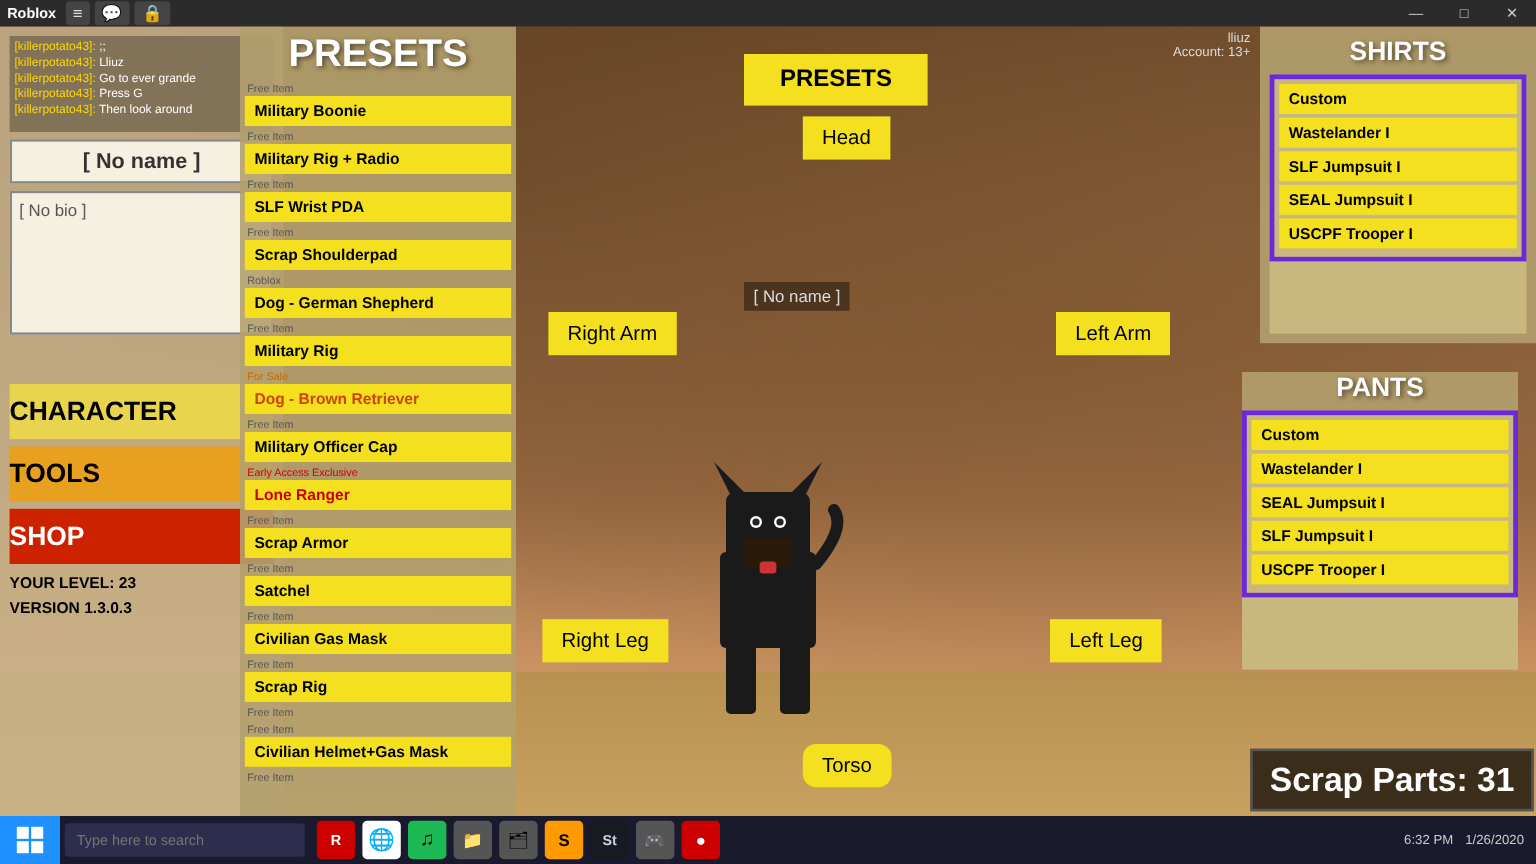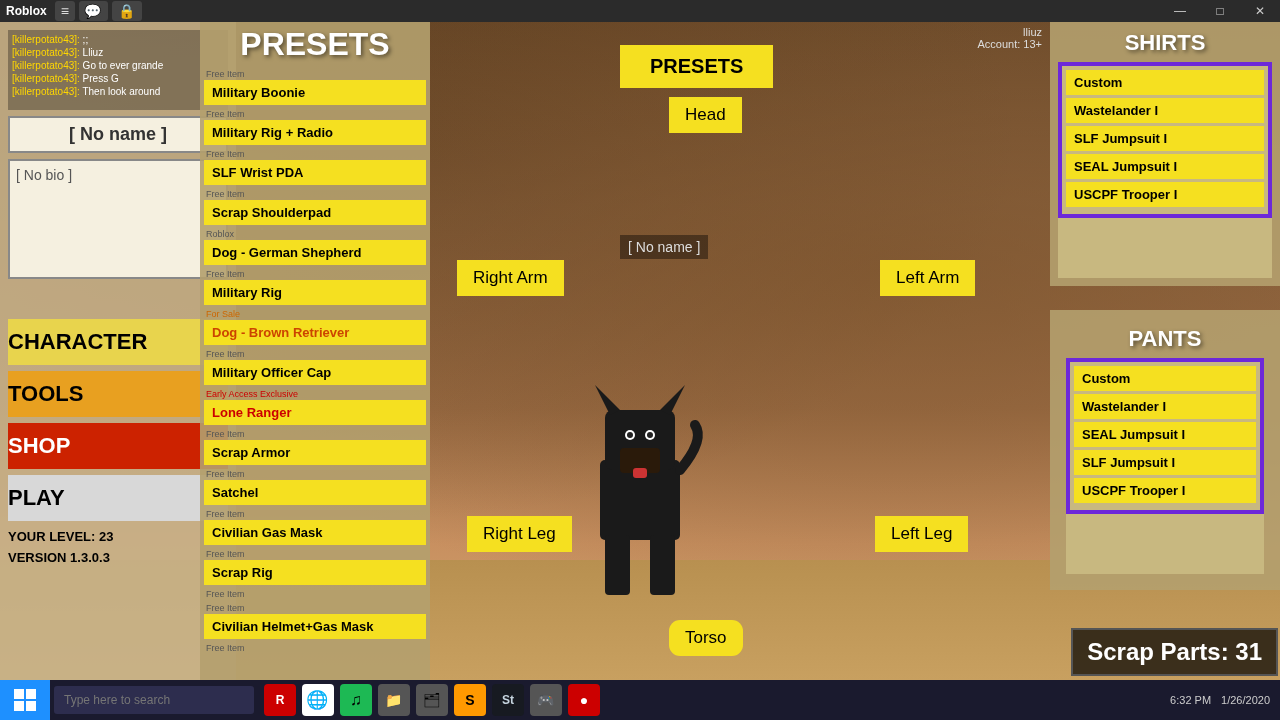--- a/index.html
+++ b/index.html
@@ -286,24 +286,24 @@
       position: absolute;
       top: 22px; right: 0;
       width: 230px;
       background: rgba(180,160,110,0.9);
       padding: 8px;
       z-index: 10;
     }
 
     #pants-panel {
       position: absolute;
-      top: 310px; right: 0;
+      top: 310px; right: 15px;
       width: 230px;
       background: rgba(180,160,110,0.9);
-      padding: 16px;
+      padding: 0;
       z-index: 10;
     }
 
     .panel-title {
       color: #fff;
       font-size: 22px;
       font-weight: bold;
       text-align: center;
       margin-bottom: 6px;
       text-shadow: 2px 2px 4px rgba(0,0,0,0.5);
@@ -344,21 +344,21 @@
       background: rgba(0,0,0,0.4);
       padding: 4px 8px;
     }
 
     
     #scrap-parts {
       position: absolute;
       bottom: 44px; right: 2px;
       background: rgba(0,0,0,0.7);
       color: #fff;
-      font-size: 24px;
+      font-size: 28px;
       font-weight: bold;
       padding: 8px 14px;
       z-index: 20;
       border: 2px solid #555;
     }
 
     
     #presets-top-btn {
       position: absolute;
       top: 45px; left: 620px;
@@ -508,21 +508,20 @@
     <span>[ No bio ]</span>
   </div>
 
   <div id="check-green-2-wrap">
     <span id="check-green-2">✓</span>
   </div>
 
   <button class="nav-btn character">CHARACTER</button>
   <button class="nav-btn tools">TOOLS</button>
   <button class="nav-btn shop">SHOP</button>
-  <button class="nav-btn play">PLAY</button>
 
   <div id="level-info">
     <div>YOUR LEVEL: 23</div>
     <div>VERSION 1.3.0.3</div>
   </div>
 </div>
 
 <div id="presets-panel">
   <div id="presets-title">PRESETS</div>
   <div id="presets-list">
@@ -543,21 +542,21 @@
       <div class="preset-item"><div class="preset-label">Free Item</div><button class="preset-btn">Civilian Helmet+Gas Mask</button></div>
       <div class="preset-item">
         <div class="preset-label">Free Item</div>
       </div>
     </div>
 </div>
 
 <button class="body-btn" style="top: 97px; left: 669px;">Head</button>
 <button class="body-btn" style="top: 260px; left: 457px;">Right Arm</button>
 <button class="body-btn" style="top: 260px; left: 880px;">Left Arm</button>
-<button class="body-btn" style="top: 516px; left: 467px;">Right Leg</button>
+<button class="body-btn" style="top: 516px; left: 452px;">Right Leg</button>
 <button class="body-btn" style="top: 516px; left: 875px;">Left Leg</button>
 <button class="body-btn" style="top: 620px; left: 669px; border-radius: 11px;">Torso</button>
 
 <button id="presets-top-btn">PRESETS</button>
 
 <div id="char-name-label">[ No name ]</div>
 
 <div id="shirts-panel">
   <div class="panel-title">SHIRTS</div>
   <div class="panel-list" id="shirts-list">

